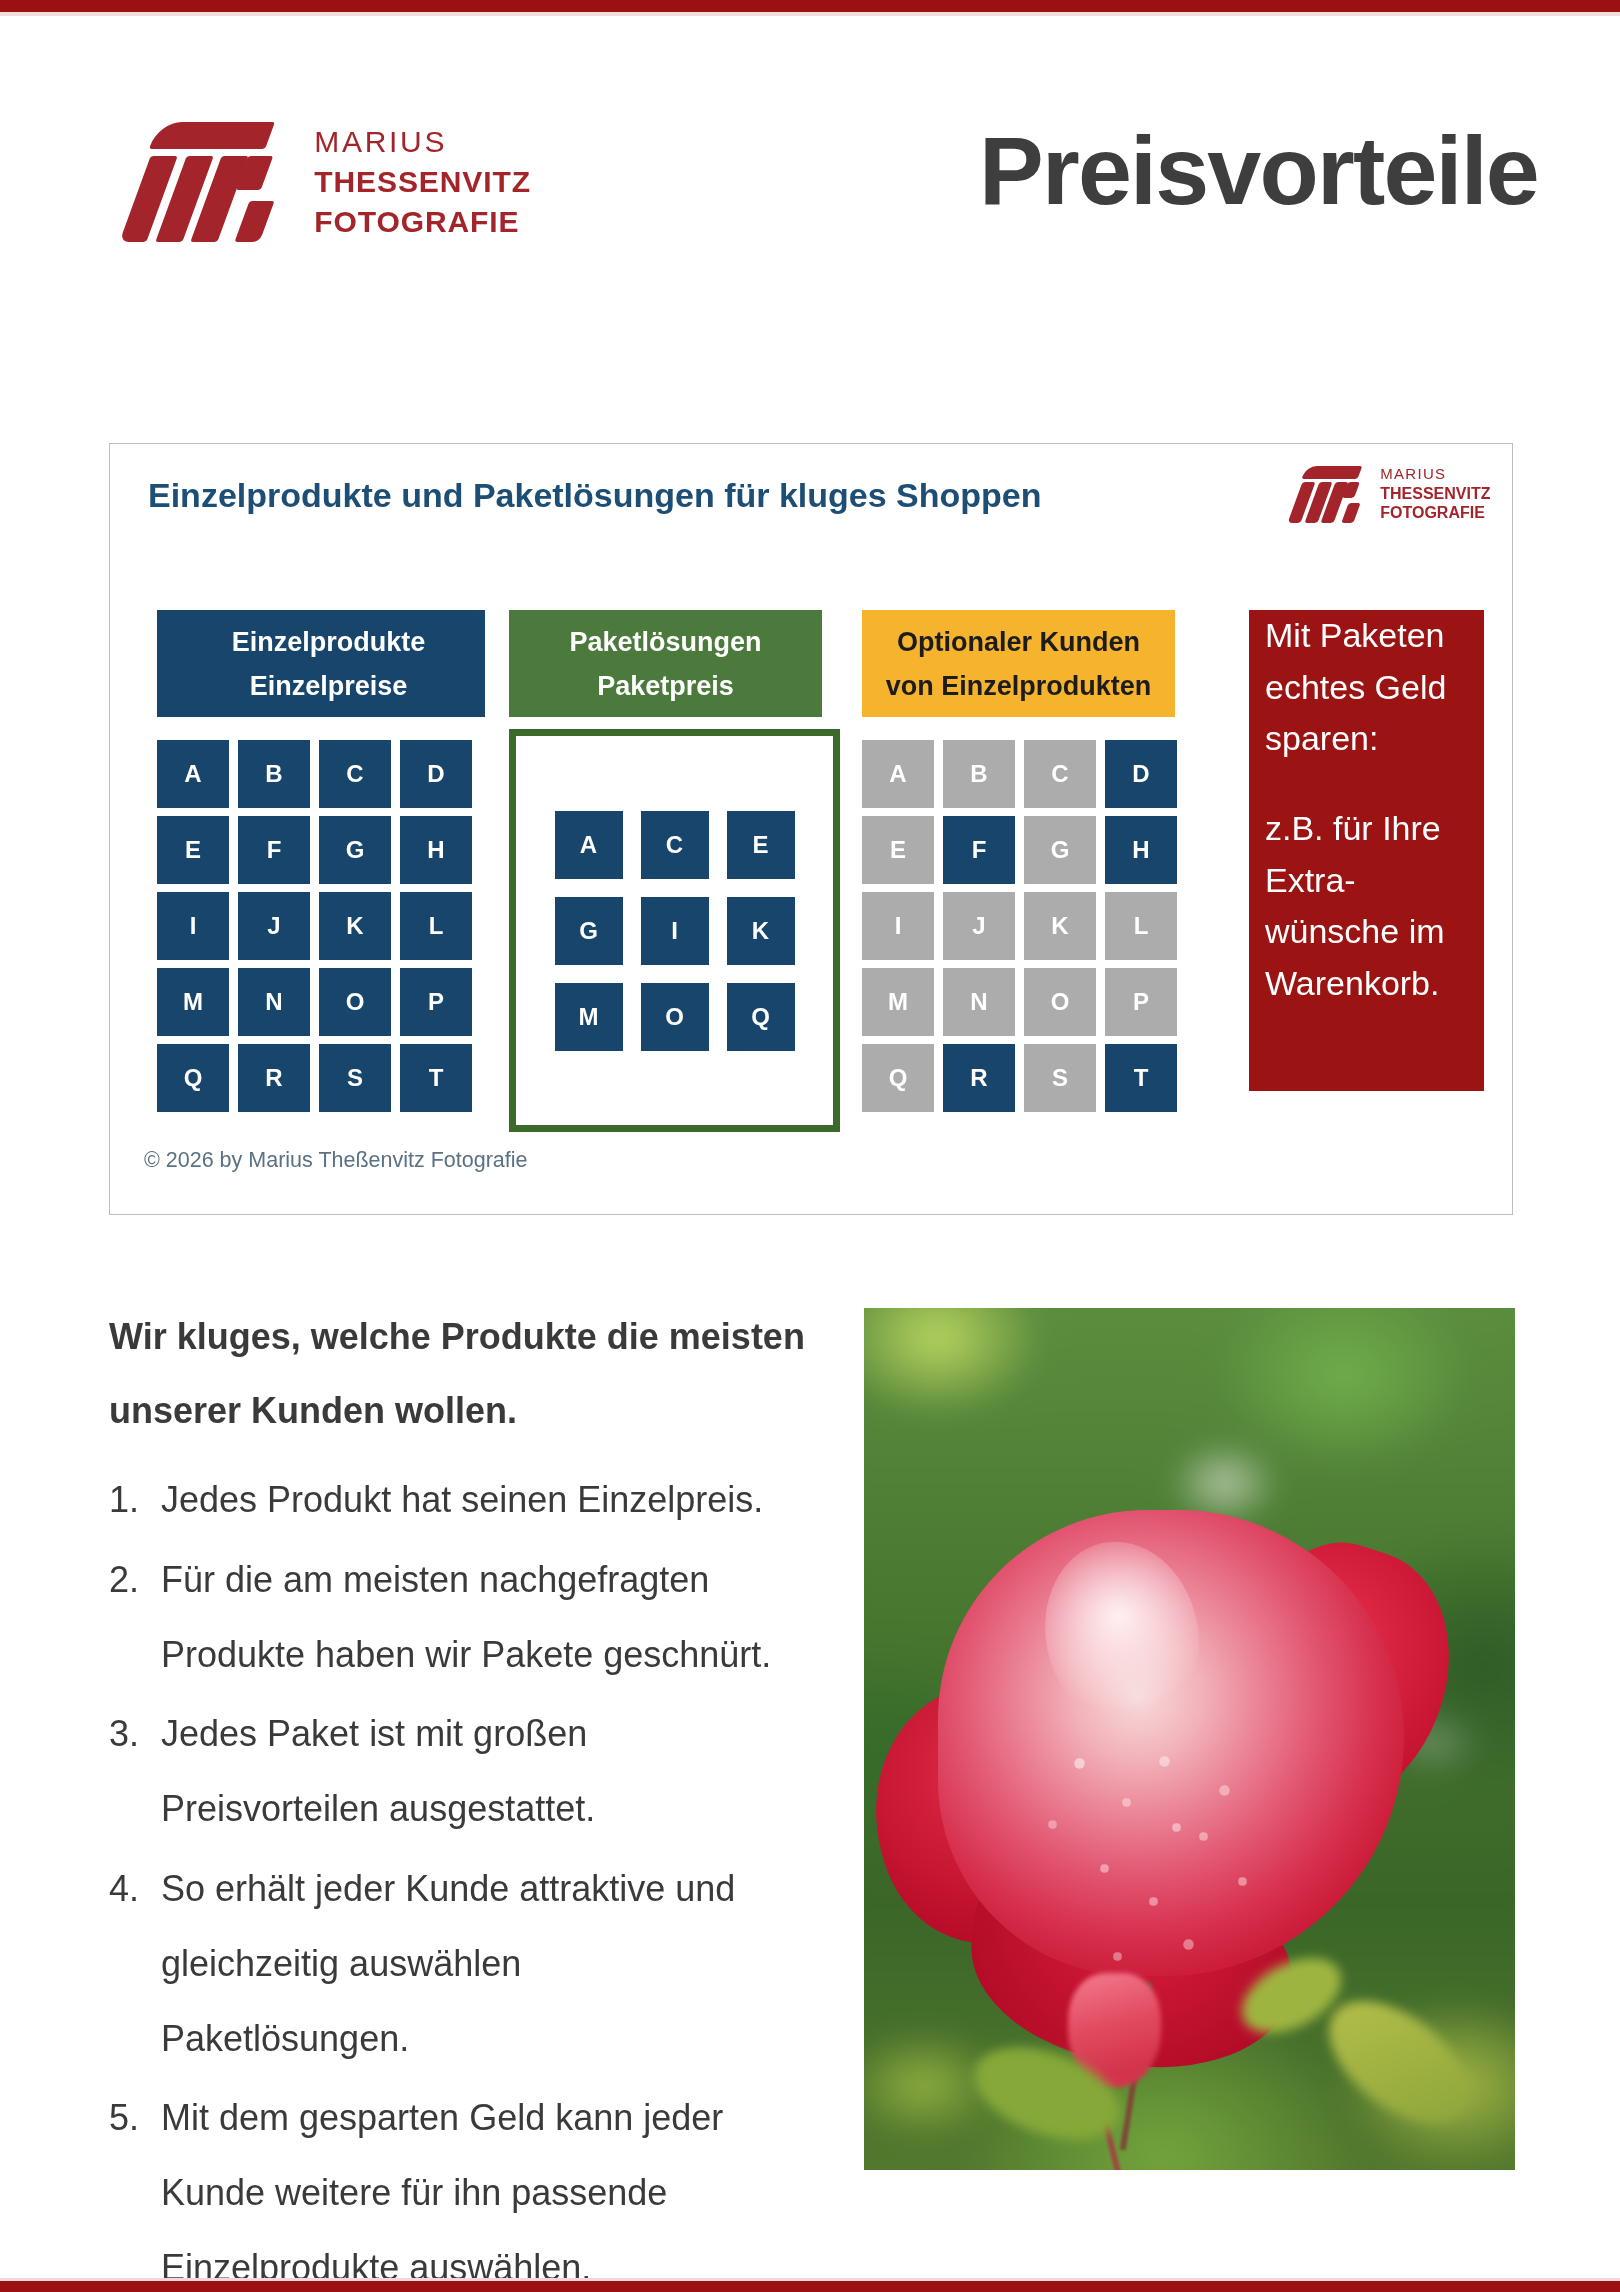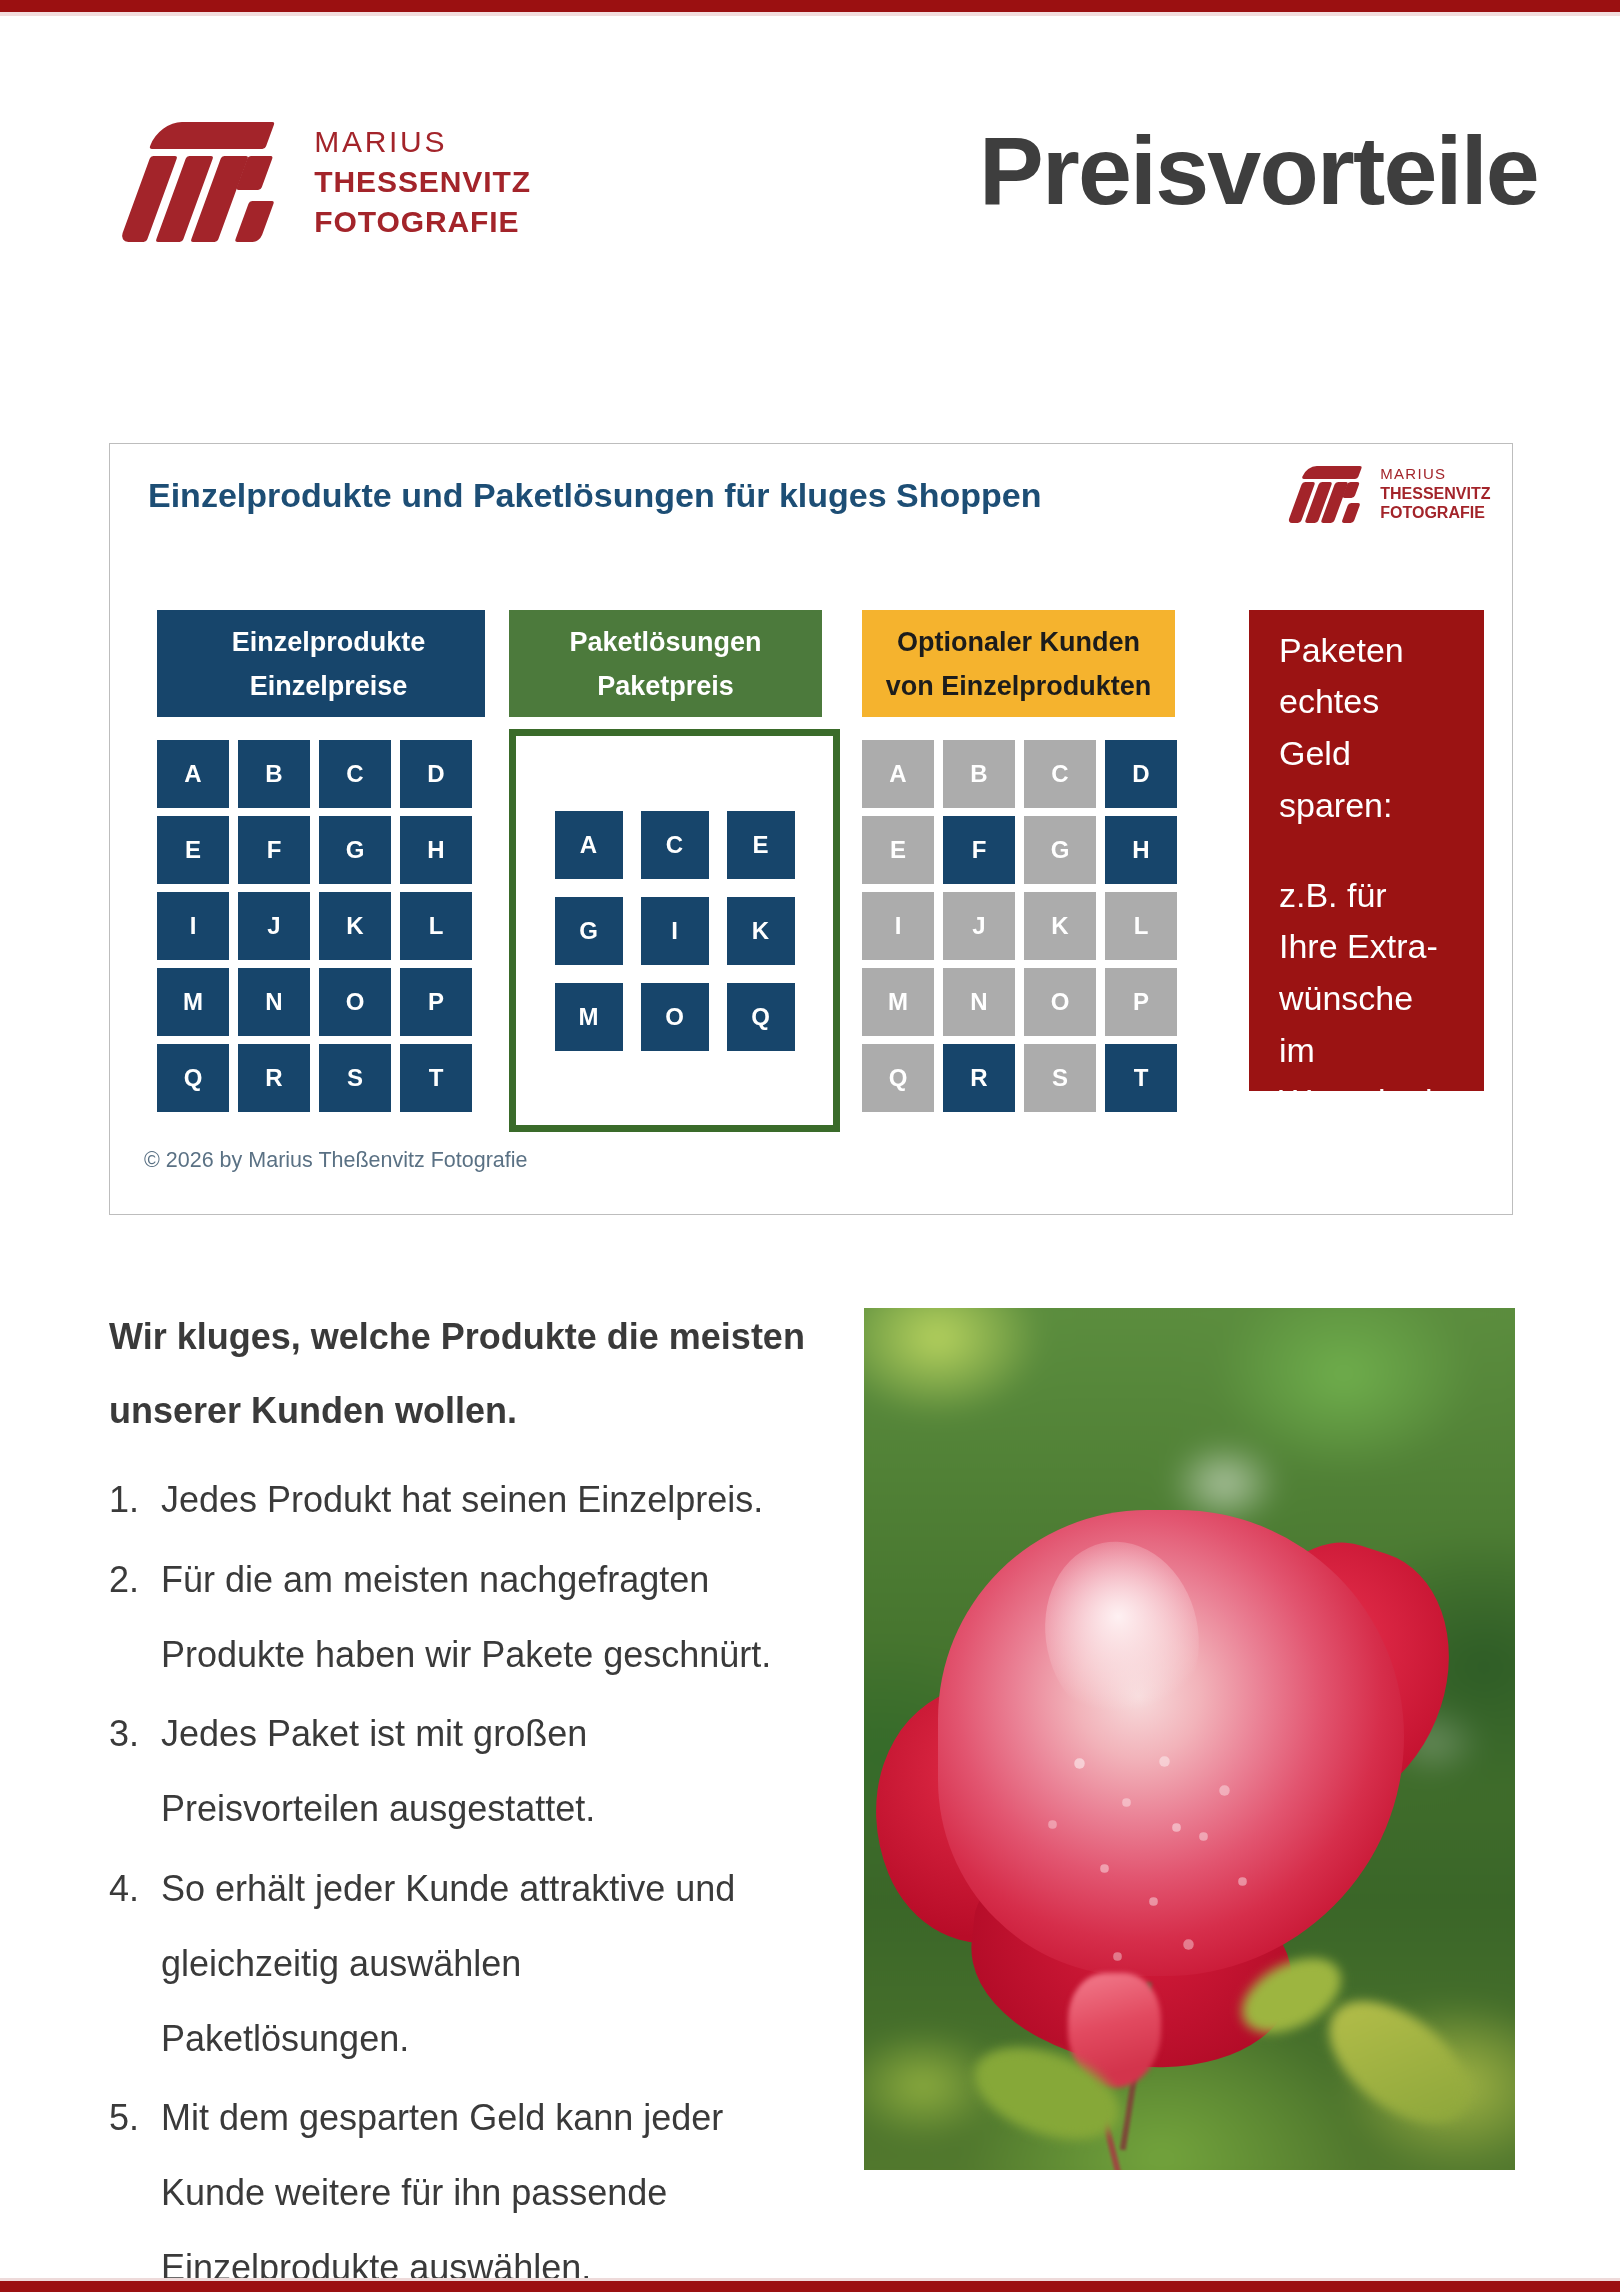--- a/index.html
+++ b/index.html
@@ -59,22 +59,22 @@
                 grid-auto-rows:68px;gap:8px 9px;}
   .grid-1{left:47px;top:296px;}
   .grid-3{left:752px;top:296px;}
   .tile{display:flex;align-items:center;justify-content:center;color:#fff;
         font-size:24px;font-weight:700;}
   .pkg-wrap{position:absolute;left:399px;top:285px;width:317px;height:389px;
             background:#fff;display:flex;align-items:center;justify-content:center;}
   .pkg-grid{display:grid;grid-template-columns:repeat(3,68px);grid-auto-rows:68px;gap:18px;}
 
   .note-box{position:absolute;left:1139px;top:166px;width:235px;height:481px;color:#fff;
-            display:flex;flex-direction:column;justify-content:center;gap:38px;
-            padding:0 30px;box-sizing:border-box;font-size:34px;line-height:1.52;}
+            display:flex;flex-direction:column;gap:38px;
+            padding:0 16px;box-sizing:border-box;font-size:34px;line-height:1.52;}
   .copyright{position:absolute;left:34px;top:704px;font-size:21.5px;color:#5a7184;}
 
   
   .intro{position:absolute;left:109px;top:1300px;width:770px;font-size:36px;font-weight:700;
          color:#3a3a3a;line-height:74px;}
   .num-list{position:absolute;left:109px;top:1462px;width:667px;}
   .num-item{position:relative;padding-left:52px;font-size:36px;line-height:75px;
             color:#3a3a3a;margin-bottom:4.5px;}
   .num-item .num{position:absolute;left:0;top:0;}
 

